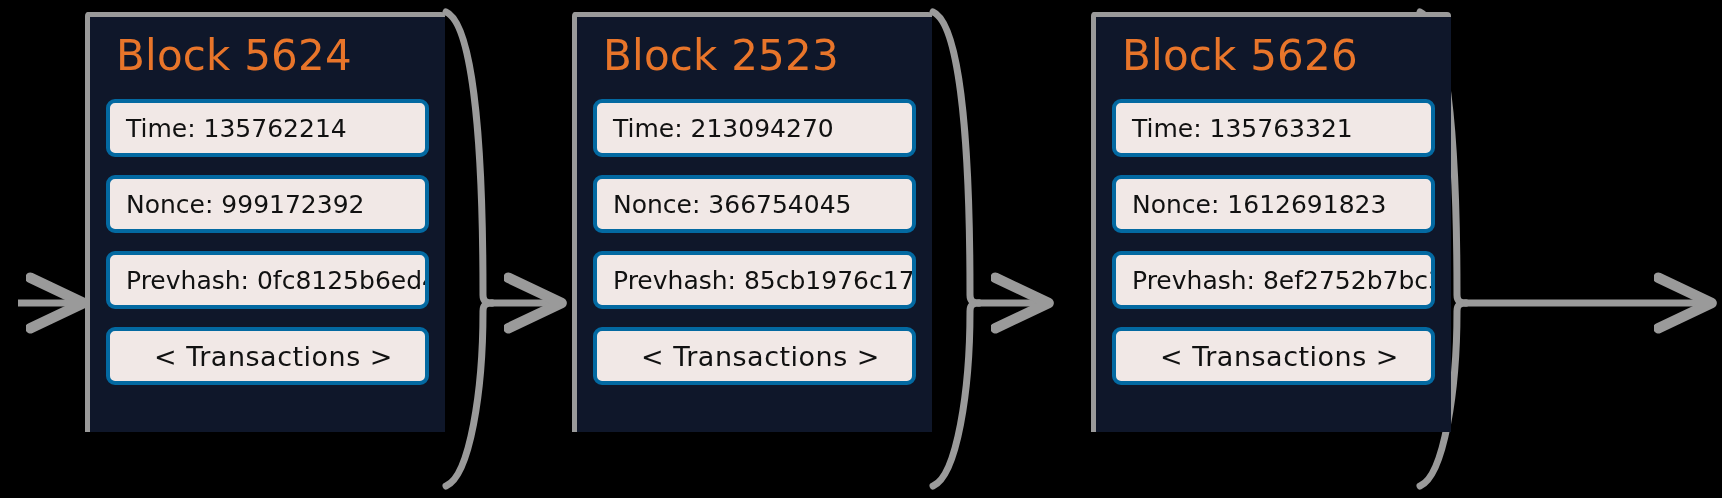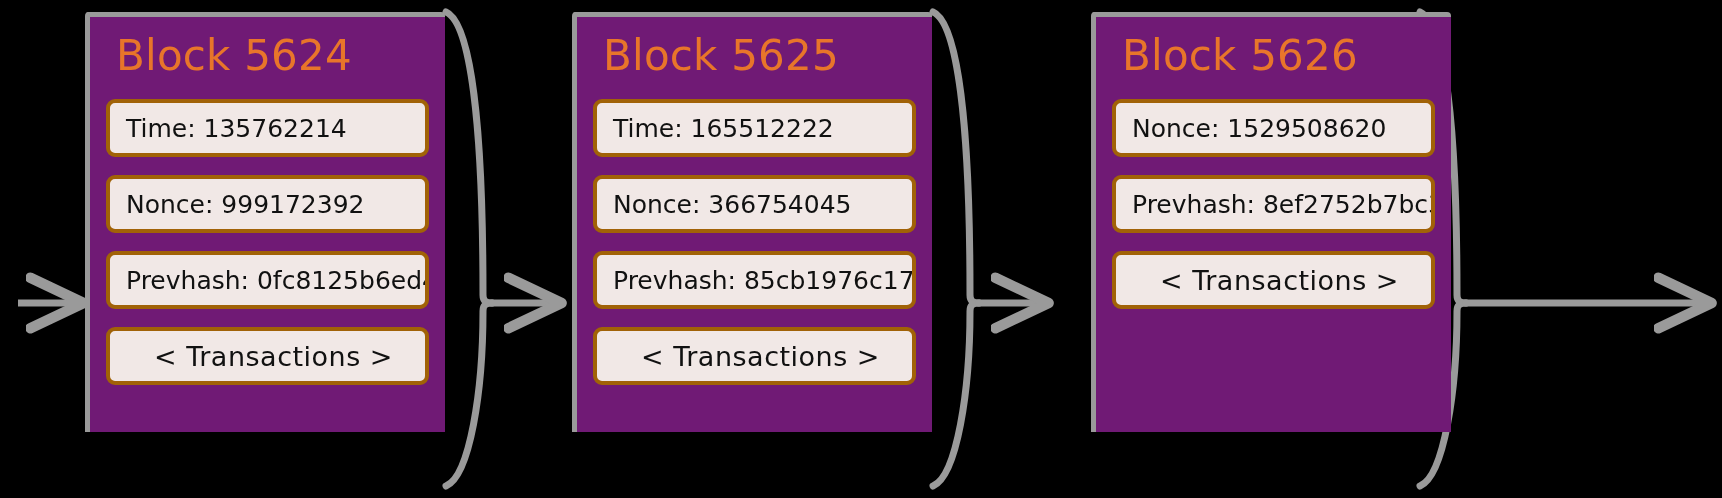--- a/index.html
+++ b/index.html
@@ -32,21 +32,21 @@
     pointer-events: none;
   }
 
   
   .block {
     position: absolute;
     top: 12px;
     width: 360px;
     height: 420px;
     box-sizing: border-box;
-    background: #701a75;
+    background: #0f172a;
     border-left: 5px solid #9a9a9a;
     border-top: 5px solid #9a9a9a;
     border-right: 0;
     border-bottom: 0;
     border-radius: 4px 4px 0 0;
     padding: 0 16px;
   }
   #block-0 { left: 85px; }
   #block-1 { left: 572px; }
   #block-2 { left: 1091px; }
@@ -58,21 +58,21 @@
     padding: 18px 0 22px 10px;
     white-space: nowrap;
     letter-spacing: 0.2px;
   }
 
   .field {
     box-sizing: border-box;
     height: 58px;
     margin-bottom: 18px;
     background: #f1e8e6;
-    border: 4px solid #a16207;
+    border: 4px solid #0369a1;
     border-radius: 9px;
     display: flex;
     align-items: center;
     padding: 0 16px;
     font-size: 25px;
     color: #111111;
     white-space: nowrap;
     overflow: hidden;
   }
   .field.center {
@@ -119,27 +119,28 @@
 
   <div class="block" id="block-0">
     <div class="block-title">Block 5624</div>
     <div class="field">Time: 135762214</div>
     <div class="field">Nonce: 999172392</div>
     <div class="field">Prevhash: 0fc8125b6ed4</div>
     <div class="field center">&lt; Transactions &gt;</div>
   </div>
 
   <div class="block" id="block-1">
-    <div class="block-title">Block 5625</div>
-    <div class="field">Time: 165512222</div>
+    <div class="block-title">Block 2523</div>
+    <div class="field">Time: 213094270</div>
     <div class="field">Nonce: 366754045</div>
     <div class="field">Prevhash: 85cb1976c171</div>
     <div class="field center">&lt; Transactions &gt;</div>
   </div>
 
   <div class="block" id="block-2">
     <div class="block-title">Block 5626</div>
-    <div class="field">Nonce: 1529508620</div>
+    <div class="field">Time: 135763321</div>
+    <div class="field">Nonce: 1612691823</div>
     <div class="field">Prevhash: 8ef2752b7bc3</div>
     <div class="field center">&lt; Transactions &gt;</div>
   </div>
 
 </div>
 
 </body></html>

